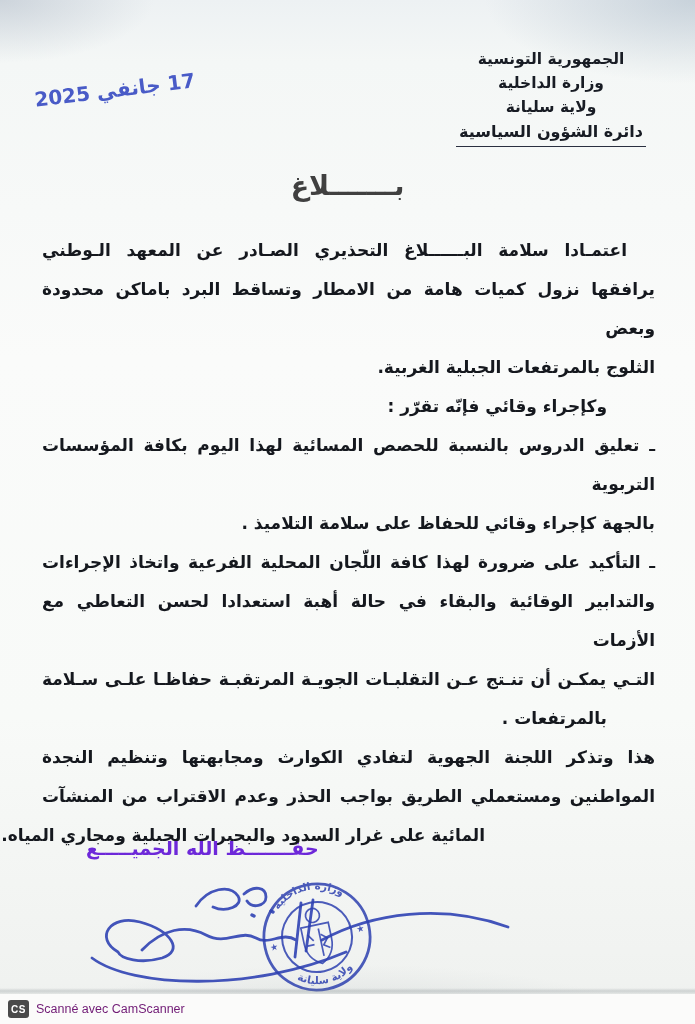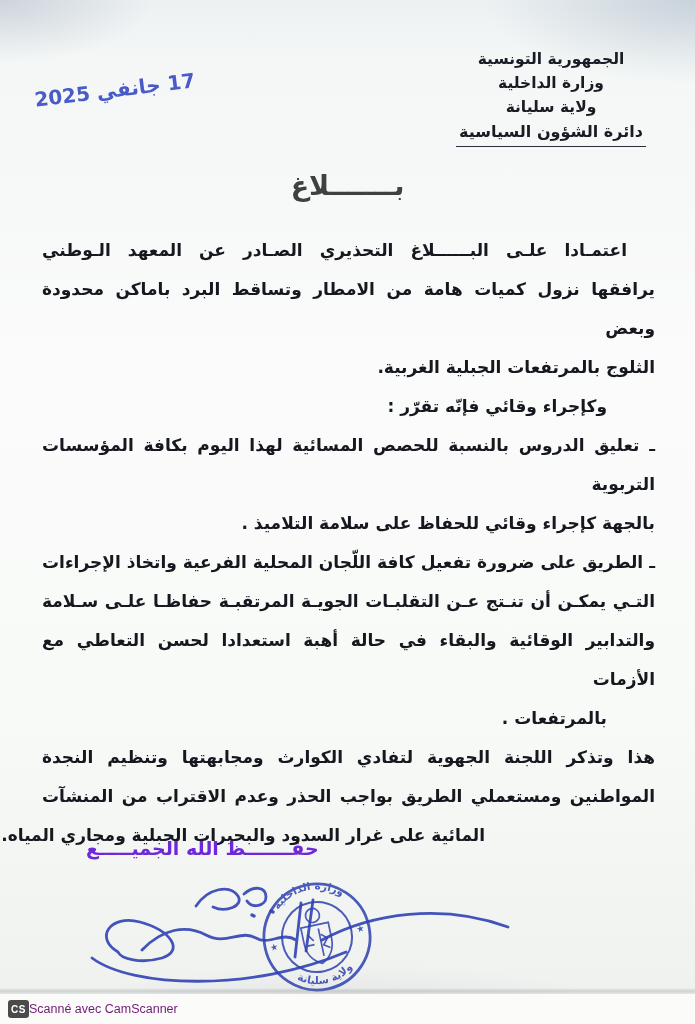--- a/index.html
+++ b/index.html
@@ -52,21 +52,21 @@
   }
   
   .ink-overlay{position:absolute;inset:0;pointer-events:none;}
   
   .paper-bottom-shadow{
     position:absolute;left:0;right:0;top:988px;height:6px;
     background:linear-gradient(180deg,transparent,rgba(120,130,135,.28),rgba(160,168,170,.12));
   }
   .camscanner-strip{
     position:absolute;left:0;right:0;bottom:0;height:30px;background:#fbfbfa;
-    display:flex;align-items:center;padding-left:8px;
+    display:flex;align-items:center;gap:7px;padding-left:8px;
     font-family:"Liberation Sans",sans-serif;
   }
   .cs-badge{
     width:21px;height:18px;border-radius:3px;background:#4a4a4a;color:#fff;
     font-size:10px;font-weight:700;display:flex;align-items:center;justify-content:center;
     letter-spacing:.5px;
   }
   .cs-label{color:#701a75;font-size:12.5px;}
 </style>
 </head>
@@ -80,39 +80,39 @@
     <div class="header-line">ولاية سليانة</div>
     <div><span class="header-dept">دائرة الشؤون السياسية</span></div>
   </div>
 
   <div class="date-stamp" dir="rtl">17 جانفي 2025</div>
 
   <div class="doc-title">بـــــــلاغ</div>
 
   <div class="body-block">
 
-      <div class="line l-full-indent">اعتمـادا علـى البــــــلاغ التحذيري الصـادر عن المعهد الـوطني</div>
+      <div class="line l-full-indent">اعتمـادا سلامة البــــــلاغ التحذيري الصـادر عن المعهد الـوطني</div>
 
 
 
       <div class="line l-full">يرافقها نزول كميات هامة من الامطار وتساقط البرد باماكن محدودة وبعض</div>
 
       <div class="line l-r140">الثلوج بالمرتفعات الجبلية الغربية.</div>
 
       <div class="line l-r100">وكإجراء وقائي فإنّه تقرّر :</div>
 
       <div class="line l-full">ـ تعليق الدروس بالنسبة للحصص المسائية لهذا اليوم بكافة المؤسسات التربوية</div>
 
       <div class="line l-r140">بالجهة كإجراء وقائي للحفاظ على سلامة التلاميذ .</div>
 
-      <div class="line l-full">ـ الطريق على ضرورة تفعيل كافة اللّجان المحلية الفرعية واتخاذ الإجراءات</div>
+      <div class="line l-full">ـ التأكيد على ضرورة لهذا كافة اللّجان المحلية الفرعية واتخاذ الإجراءات</div>
+
+      <div class="line l-full">والتدابير الوقائية والبقاء في حالة أهبة استعدادا لحسن التعاطي مع الأزمات</div>
 
       <div class="line l-full">التـي يمكـن أن تنـتج عـن التقلبـات الجويـة المرتقبـة حفاظـا علـى سـلامة</div>
-
-      <div class="line l-full">والتدابير الوقائية والبقاء في حالة أهبة استعدادا لحسن التعاطي مع الأزمات</div>
 
       <div class="line l-r100">بالمرتفعات .</div>
 
       <div class="line l-full">هذا وتذكر اللجنة الجهوية لتفادي الكوارث ومجابهتها وتنظيم النجدة</div>
 
       <div class="line l-full">المواطنين ومستعملي الطريق بواجب الحذر وعدم الاقتراب من المنشآت</div>
 
       <div class="line l-r170">المائية على غرار السدود والبحيرات الجبلية ومجاري المياه.</div>
     </div>
 

